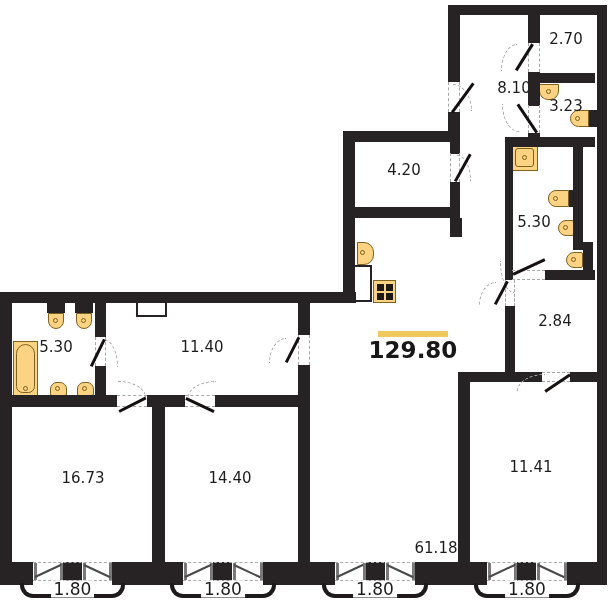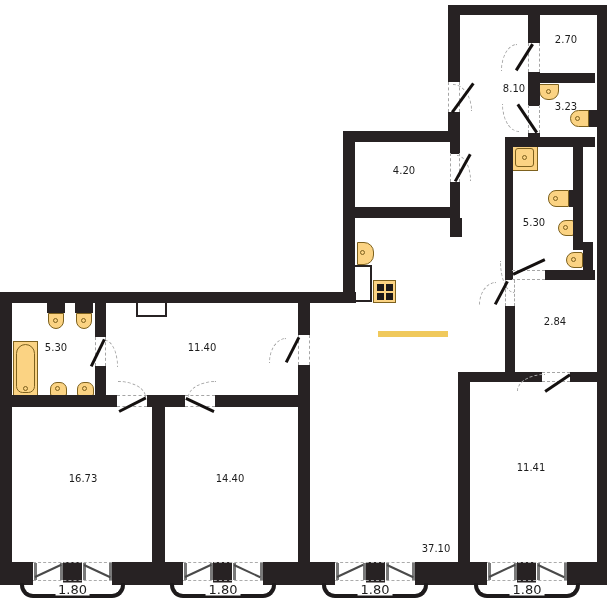--- a/index.html
+++ b/index.html
@@ -12,22 +12,22 @@
            background:#fbd383;box-sizing:border-box;}
   .blackbox{position:absolute;background:#272223;}
   .burner{position:absolute;width:7px;height:7px;background:#1c1919;}
   .leaf{position:absolute;height:2.5px;background:#14100f;transform-origin:0 50%;}
   .jamb{position:absolute;box-sizing:border-box;border-left:1px dashed #a5a5a5;border-right:1px dashed #a5a5a5;}
   .jamb.h{border:none;border-top:1px dashed #a5a5a5;border-bottom:1px dashed #a5a5a5;}
   .arc{position:absolute;box-sizing:border-box;}
   .arc.tl{border-top:1px dashed #a5a5a5;border-left:1px dashed #a5a5a5;border-top-left-radius:100%;}
   .arc.tr{border-top:1px dashed #a5a5a5;border-right:1px dashed #a5a5a5;border-top-right-radius:100%;}
   .arc.bl{border-bottom:1px dashed #a5a5a5;border-left:1px dashed #a5a5a5;border-bottom-left-radius:100%;}
-  .lbl{position:absolute;transform:translate(-50%,-50%);font-size:10px;color:#1d1d1d;white-space:nowrap;}
-  .lbl.small{font-size:13px;background:#fff;padding:0 3px;line-height:1;}
+  .lbl{position:absolute;transform:translate(-50%,-50%);font-size:15px;color:#1d1d1d;white-space:nowrap;}
+  .lbl.small{font-size:17px;background:#fff;padding:0 3px;line-height:1;}
   .total-bar{position:absolute;background:#f0c95c;}
   .total-txt{position:absolute;transform:translate(-50%,-50%);font-size:23px;font-weight:bold;color:#171717;}
   .sash{position:absolute;height:2px;background:#4a4a4a;transform-origin:0 50%;}
   .post{position:absolute;width:2.5px;background:#7a7a7a;}
   .bayline{position:absolute;height:0;border-top:1px dashed #ababab;}
   .bump{position:absolute;box-sizing:border-box;border:4.5px solid #1d1a1b;border-top:none;
         border-radius:0 0 13px 13px;}
   .tub-inner{position:absolute;left:2px;right:2px;top:2px;bottom:2px;border:1px solid #7d611e;
              border-radius:10px 10px 7px 7px;}
   .shower-inner{position:absolute;left:3px;right:3px;top:3px;bottom:3px;border:1px solid #7d611e;border-radius:3px;}
@@ -96,23 +96,24 @@
   <span class="lbl" style="left:491px;top:88px;margin-left:23px;">8.10</span>
   <span class="lbl" style="left:566px;top:106px;">3.23</span>
   <span class="lbl" style="left:404px;top:170px;">4.20</span>
   <span class="lbl" style="left:534px;top:222px;">5.30</span>
   <span class="lbl" style="left:555px;top:321px;">2.84</span>
   <span class="lbl" style="left:202px;top:347px;">11.40</span>
   <span class="lbl" style="left:56px;top:347px;">5.30</span>
   <span class="lbl" style="left:83px;top:478px;">16.73</span>
   <span class="lbl" style="left:230px;top:478px;">14.40</span>
   <span class="lbl" style="left:531px;top:467px;">11.41</span>
-  <span class="lbl" style="left:436px;top:548px;">37.10</span>
+  <span class="lbl" style="left:436px;top:548px;">61.18</span>
 
   <div class="total-bar" style="left:378px;top:331px;width:70px;height:6px;"></div>
+  <span class="total-txt" style="left:413px;top:350px;">129.80</span>
 <div class="w" style="left: 448px; top: 5px; width: 159px; height: 10px;"></div>
     <div class="w" style="left: 597px; top: 5px; width: 10px; height: 580px;"></div>
     <div class="w" style="left: 448px; top: 5px; width: 12px; height: 77px;"></div>
     <div class="w" style="left: 448px; top: 112px; width: 12px; height: 21px;"></div>
     <div class="w" style="left: 343px; top: 131px; width: 117px; height: 11px;"></div>
     <div class="w" style="left: 343px; top: 131px; width: 12px; height: 172px;"></div>
     <div class="w" style="left: 343px; top: 207px; width: 117px; height: 11px;"></div>
     <div class="w" style="left: 450px; top: 142px; width: 10px; height: 12px;"></div>
     <div class="w" style="left: 450px; top: 182px; width: 10px; height: 26px;"></div>
     <div class="w" style="left: 450px; top: 218px; width: 12px; height: 19px;"></div>

